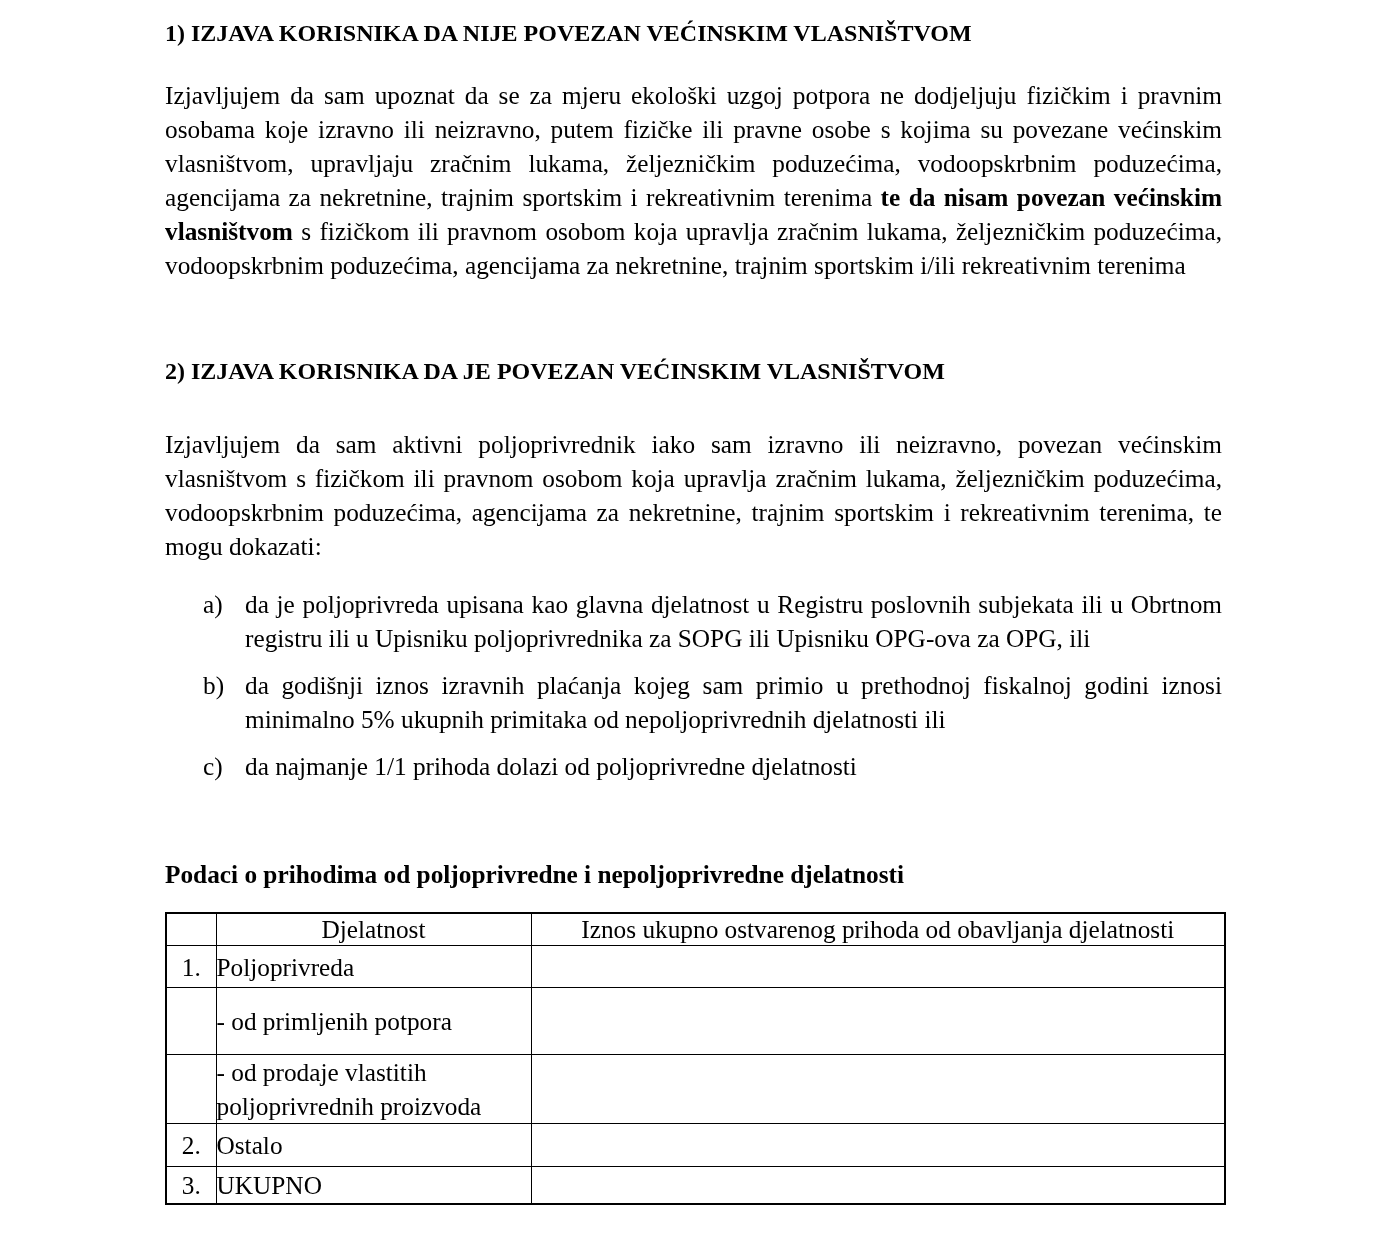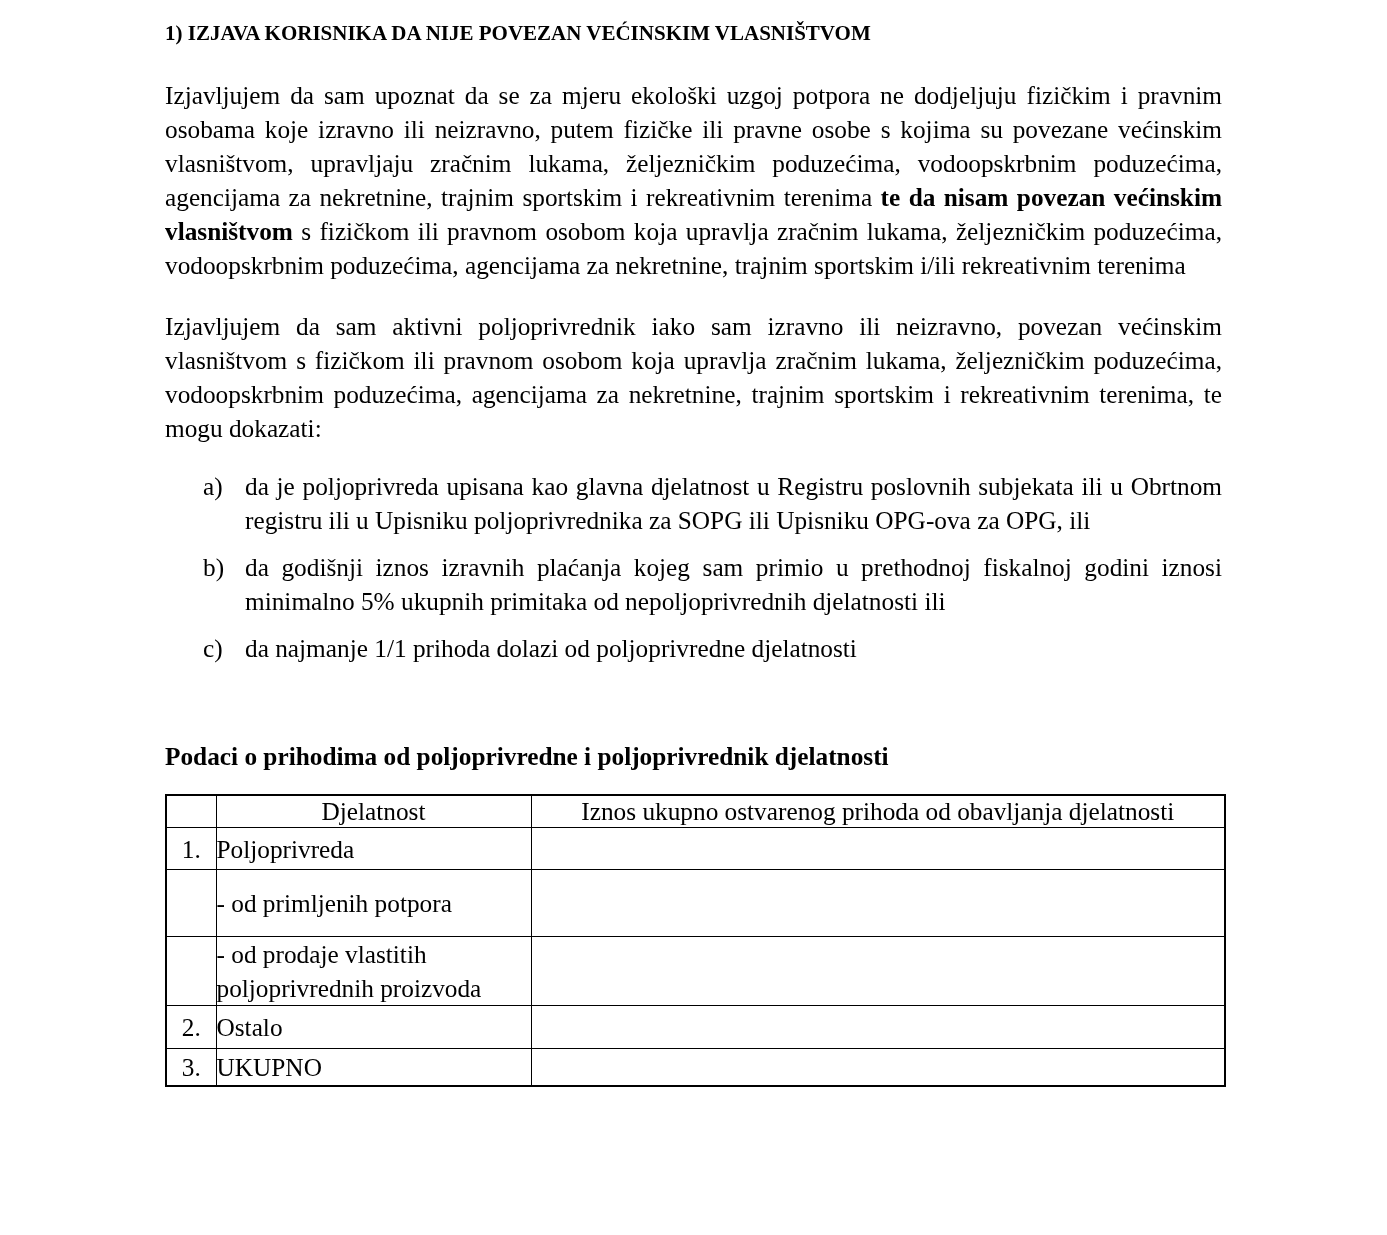--- a/index.html
+++ b/index.html
@@ -13,31 +13,31 @@
     line-height: 34px;
   }
   .page {
     box-sizing: border-box;
     width: 1387px;
     height: 1235px;
     padding: 16px 165px 0 165px;
     overflow: hidden;
   }
   .section-heading {
-    font-size: 21px;
+    font-size: 24px;
     font-weight: bold;
     margin: 0;
     text-align: left;
   }
   .heading-2 { margin-top: 72px; }
   .body-paragraph {
     margin: 28px 0 0 0;
     text-align: justify;
   }
-  .body-paragraph.p2 { margin-top: 27px; }
+  .body-paragraph.p2 { margin-top: 39px; }
   .conditions-list {
     list-style: none;
     margin: 24px 0 0 0;
     padding: 0;
   }
   .condition-item {
     position: relative;
     padding-left: 80px;
     text-align: justify;
   }
@@ -85,36 +85,37 @@
 </style>
 </head>
 <body>
 
 <main class="page">
 
   <h1 class="section-heading">1) IZJAVA KORISNIKA DA NIJE POVEZAN VEĆINSKIM VLASNIŠTVOM</h1>
 
   <p class="body-paragraph"><span>Izjavljujem da sam upoznat da se za mjeru ekološki uzgoj potpora ne dodjeljuju fizičkim i pravnim osobama koje izravno ili neizravno, putem fizičke ili pravne osobe s kojima su povezane većinskim vlasništvom, upravljaju zračnim lukama, željezničkim poduzećima, vodoopskrbnim poduzećima, agencijama za nekretnine, trajnim sportskim i rekreativnim terenima </span><strong>te da nisam povezan većinskim vlasništvom</strong><span> s fizičkom ili pravnom osobom koja upravlja zračnim lukama, željezničkim poduzećima, vodoopskrbnim poduzećima, agencijama za nekretnine, trajnim sportskim i/ili rekreativnim terenima</span></p>
 
+  <h1 class="section-heading heading-2">2) IZJAVA KORISNIKA DA JE POVEZAN VEĆINSKIM VLASNIŠTVOM</h1>
 
   <p class="body-paragraph p2">Izjavljujem da sam aktivni poljoprivrednik iako sam izravno ili neizravno, povezan većinskim vlasništvom s fizičkom ili pravnom osobom koja upravlja zračnim lukama, željezničkim poduzećima, vodoopskrbnim poduzećima, agencijama za nekretnine, trajnim sportskim i rekreativnim terenima, te mogu dokazati:</p>
 
   <ul class="conditions-list">
     <li class="condition-item">
       <span class="condition-marker">a)</span><span>da je poljoprivreda upisana kao glavna djelatnost u Registru poslovnih subjekata ili u Obrtnom registru ili u Upisniku poljoprivrednika za SOPG ili Upisniku OPG-ova za OPG, ili</span>
     </li>
     <li class="condition-item">
       <span class="condition-marker">b)</span><span>da godišnji iznos izravnih plaćanja kojeg sam primio u prethodnoj fiskalnoj godini iznosi minimalno 5% ukupnih primitaka od nepoljoprivrednih djelatnosti ili</span>
     </li>
     <li class="condition-item">
       <span class="condition-marker">c)</span><span>da najmanje 1/1 prihoda dolazi od poljoprivredne djelatnosti</span>
     </li>
   </ul>
 
-  <h2 class="table-title">Podaci o prihodima od poljoprivredne i poljoprivrednik djelatnosti</h2>
+  <h2 class="table-title">Podaci o prihodima od poljoprivredne i nepoljoprivredne djelatnosti</h2>
 
   <table class="income-table">
     <colgroup>
       <col class="col-num">
       <col class="col-activity">
       <col class="col-amount">
     </colgroup>
     <thead>
       <tr>
         <th></th>

